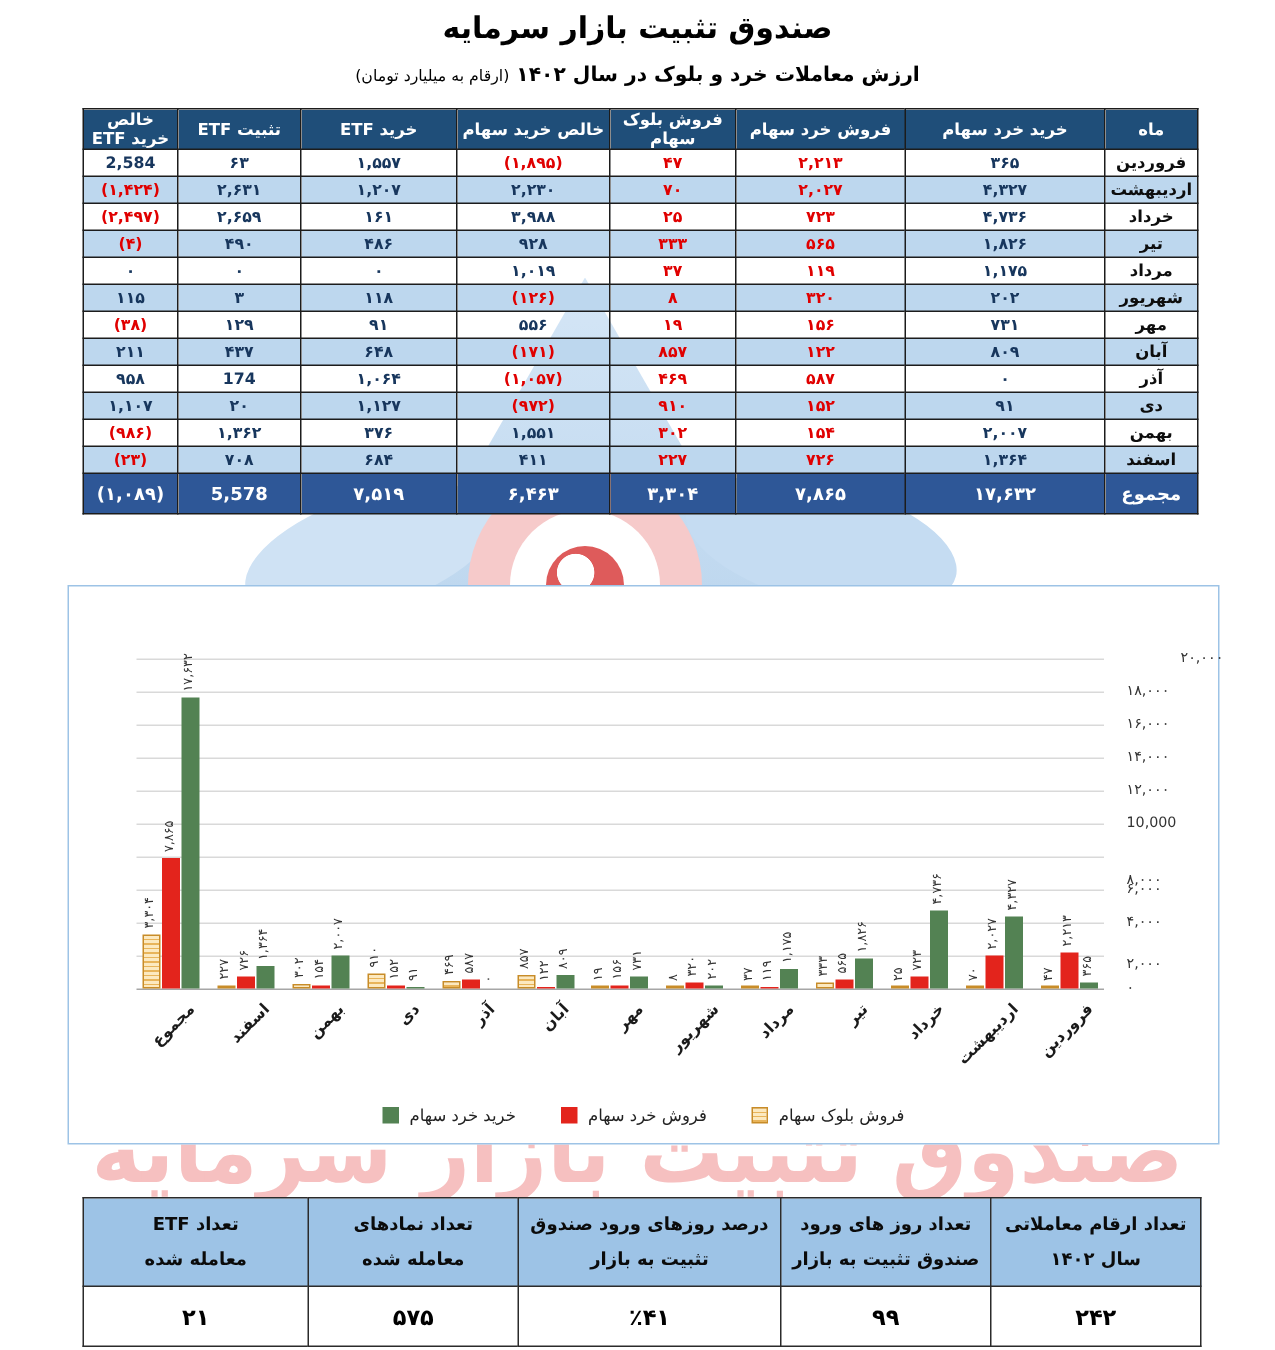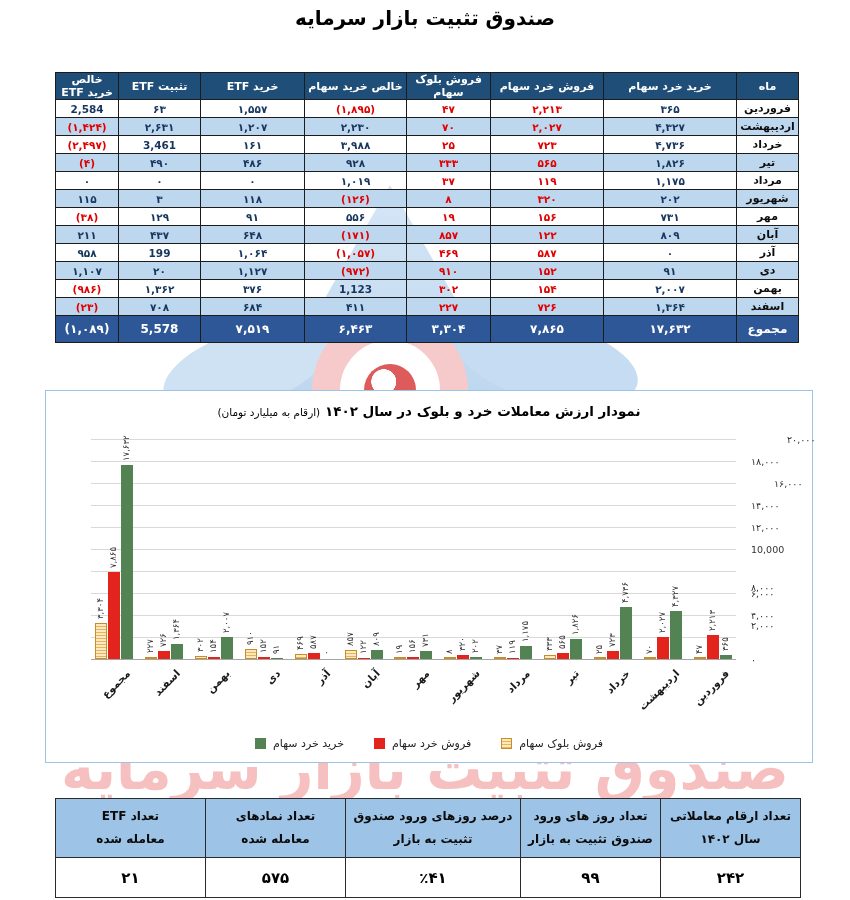--- a/index.html
+++ b/index.html
@@ -86,20 +86,24 @@
   <div class="wm-tri"></div>
   <div class="wm-wing-l"></div>
   <div class="wm-wing-r"></div>
   <div class="wm-ring"></div>
   <div class="wm-ring-hole"></div>
   <div class="wm-swirl"></div>
 </div>
 
 <div id="page-head">
   <h1 id="page-title">صندوق تثبیت بازار سرمایه</h1>
+  <div id="page-subtitle">
+    <span>ارزش معاملات خرد و بلوک در سال ۱۴۰۲</span>
+    <span class="unit">(ارقام به میلیارد تومان)</span>
+  </div>
 </div>
 
 <div id="main-table-wrap">
   <table class="main">
     <colgroup>
       <col style="width:62px">
         <col style="width:133px">
         <col style="width:113px">
         <col style="width:84px">
       <col style="width:102px">
@@ -140,21 +144,21 @@
           <td class="num">۲,۶۳۱</td>
           <td class="num red">(۱,۴۲۴)</td>
         </tr>
         <tr>
           <td class="month">خرداد</td>
           <td class="num">۴,۷۳۶</td>
           <td class="num red">۷۲۳</td>
           <td class="num red">۲۵</td>
           <td class="num">۳,۹۸۸</td>
           <td class="num">۱۶۱</td>
-          <td class="num">3,461</td>
+          <td class="num">۲,۶۵۹</td>
           <td class="num red">(۲,۴۹۷)</td>
         </tr>
         <tr class="alt">
           <td class="month">تیر</td>
           <td class="num">۱,۸۲۶</td>
           <td class="num red">۵۶۵</td>
           <td class="num red">۳۳۳</td>
           <td class="num">۹۲۸</td>
           <td class="num">۴۸۶</td>
           <td class="num">۴۹۰</td>
@@ -200,39 +204,39 @@
           <td class="num">۴۳۷</td>
           <td class="num">۲۱۱</td>
         </tr>
         <tr>
           <td class="month">آذر</td>
           <td class="num">۰</td>
           <td class="num red">۵۸۷</td>
           <td class="num red">۴۶۹</td>
           <td class="num red">(۱,۰۵۷)</td>
           <td class="num">۱,۰۶۴</td>
-          <td class="num">199</td>
+          <td class="num">174</td>
           <td class="num">۹۵۸</td>
         </tr>
         <tr class="alt">
           <td class="month">دی</td>
           <td class="num">۹۱</td>
           <td class="num red">۱۵۲</td>
           <td class="num red">۹۱۰</td>
           <td class="num red">(۹۷۲)</td>
           <td class="num">۱,۱۲۷</td>
           <td class="num">۲۰</td>
           <td class="num">۱,۱۰۷</td>
         </tr>
         <tr>
           <td class="month">بهمن</td>
           <td class="num">۲,۰۰۷</td>
           <td class="num red">۱۵۴</td>
           <td class="num red">۳۰۲</td>
-          <td class="num">1,123</td>
+          <td class="num">۱,۵۵۱</td>
           <td class="num">۳۷۶</td>
           <td class="num">۱,۳۶۲</td>
           <td class="num red">(۹۸۶)</td>
         </tr>
         <tr class="alt">
           <td class="month">اسفند</td>
           <td class="num">۱,۳۶۴</td>
           <td class="num red">۷۲۶</td>
           <td class="num red">۲۲۷</td>
           <td class="num">۴۱۱</td>
@@ -248,46 +252,42 @@
           <td class="num">۶,۴۶۳</td>
           <td class="num">۷,۵۱۹</td>
           <td class="num">5,578</td>
           <td class="num">(۱,۰۸۹)</td>
         </tr>
       </tbody>
   </table>
 </div>
 
 <div id="chart-box">
-  <div id="chart-title">
-    <span>نمودار ارزش معاملات خرد و بلوک در سال ۱۴۰۲</span>
-    <span class="unit">(ارقام به میلیارد تومان)</span>
-  </div>
   <div id="chart-plot">
     <div id="grid-layer">
         <div class="gridline" style="top: 0px;"></div>
         <div class="ylabel" style="top: 0px; margin-left: 36px;">۲۰,۰۰۰</div>
         <div class="gridline" style="top: 22px;"></div>
         <div class="ylabel" style="top: 22px;">۱۸,۰۰۰</div>
         <div class="gridline" style="top: 44px;"></div>
-        <div class="ylabel" style="top: 44px; margin-left: 23px;">۱۶,۰۰۰</div>
+        <div class="ylabel" style="top: 44px;">۱۶,۰۰۰</div>
         <div class="gridline" style="top: 66px;"></div>
         <div class="ylabel" style="top: 66px;">۱۴,۰۰۰</div>
         <div class="gridline" style="top: 88px;"></div>
         <div class="ylabel" style="top: 88px;">۱۲,۰۰۰</div>
         <div class="gridline" style="top: 110px;"></div>
         <div class="ylabel" style="top: 110px;">10,000</div>
         <div class="gridline" style="top: 132px;"></div>
         <div class="ylabel" style="top: 148px;">۸,۰۰۰</div>
         <div class="gridline" style="top: 154px;"></div>
         <div class="ylabel" style="top: 154px;">۶,۰۰۰</div>
         <div class="gridline" style="top: 176px;"></div>
         <div class="ylabel" style="top: 176px;">۴,۰۰۰</div>
         <div class="gridline" style="top: 198px;"></div>
-        <div class="ylabel" style="top: 186px;">۲,۰۰۰</div>
+        <div class="ylabel" style="top: 204px;">۲,۰۰۰</div>
         <div class="gridline zero" style="top: 220px;"></div>
         <div class="ylabel" style="top: 220px;">۰</div>
       </div>
     <div id="groups">
         <div class="group">
           <div class="barwrap">
             <div class="bar s-block" style="height: 36px;"></div>
             <span class="bar-label" style="bottom: 40px;">۳,۳۰۴</span>
           </div>
           <div class="barwrap">

